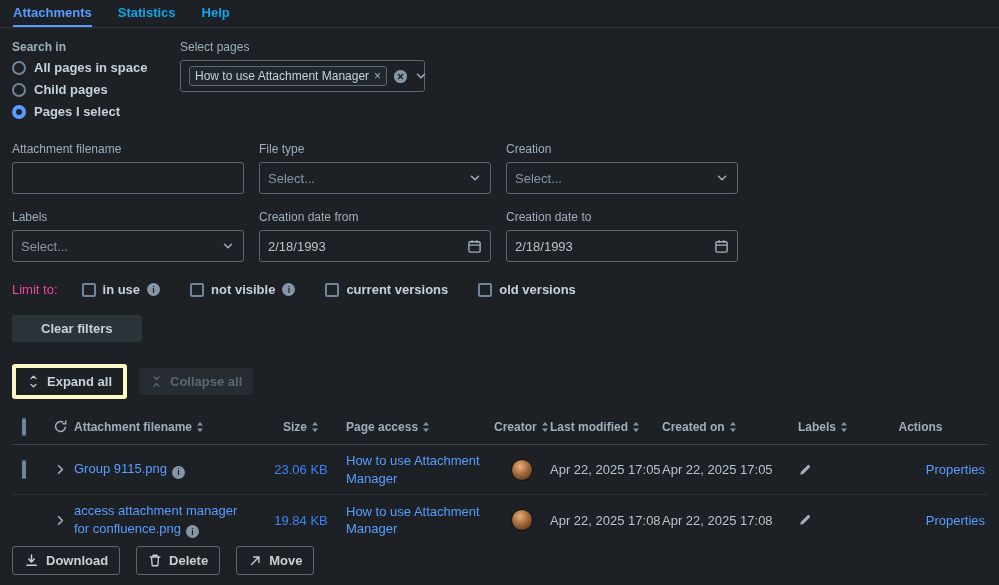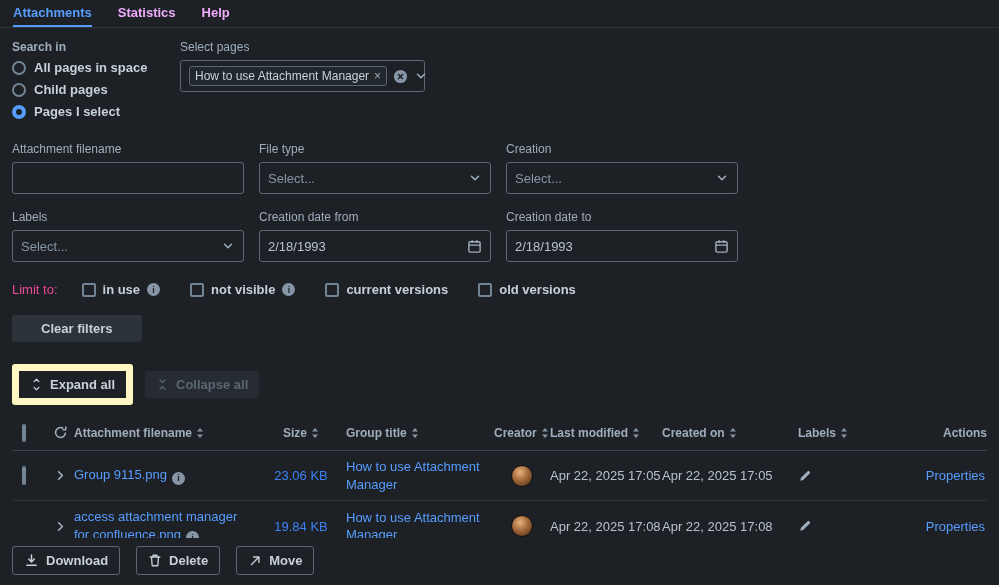--- a/index.html
+++ b/index.html
@@ -4,21 +4,21 @@
 <style>
   * { box-sizing: border-box; }
   html,body { margin:0; padding:0; }
   body {
     width:999px; height:585px; overflow:hidden; position:relative;
     background:#1d2125; color:#b6c2cf;
     font-family:"Liberation Sans", sans-serif; font-size:13px;
   }
   
   .tabbar { display:flex; gap:26px; padding:0 13px; height:28px; align-items:stretch; border-bottom:1px solid #2c3339; }
-  .tab { display:flex; align-items:center; font-weight:700; font-size:13px; color:#f0abfc; border-bottom:2px solid transparent; cursor:pointer; }
+  .tab { display:flex; align-items:center; font-weight:700; font-size:13px; color:#0ea5e9; border-bottom:2px solid transparent; cursor:pointer; }
   .tab.active { color:#579dff; border-bottom-color:#579dff; }
   
   .filters { padding:12px 12px 0 12px; }
   .flabel { font-size:12px; color:#9fadbc; margin-bottom:6px; }
   .row-top { display:flex; }
   .col-search { width:168px;font-weight:bold; }
   .radio-row { display:flex; align-items:center; gap:8px; margin-bottom:7px; color:#c7d1db; cursor:pointer; }
   .radio { width:14px; height:14px; border-radius:50%; border:2px solid #738496; flex:0 0 auto; }
   .radio.selected { border:none; background:#579dff; position:relative; }
   .radio.selected::after { content:""; position:absolute; left:4px; top:4px; width:6px; height:6px; border-radius:50%; background:#1d2125; }
@@ -34,29 +34,29 @@
   .val-text { color:#b6c2cf; }
   .limit-row { display:flex; align-items:center; margin-top:20px; gap:30px; }
   .limit-label { color:#ec4899; margin-right:-6px; }
   .chk-item { display:flex; align-items:center; gap:7px; color:#c7d1db; font-weight:700; font-size:13px; cursor:pointer; }
   .cb { width:14px; height:14px; border-radius:2px; border:2px solid #738496; background:transparent; flex:0 0 auto; position:relative; }
   .cb.checked { border:none; background:#579dff; }
   .cb.checked::after { content:""; position:absolute; left:3px; top:3.5px; width:7px; height:3.5px; border-left:2px solid #1d2125; border-bottom:2px solid #1d2125; transform:rotate(-45deg); }
   .info { display:inline-flex; align-items:center; justify-content:center; width:13px; height:13px; border-radius:50%; background:#8696a7; color:#1d2125; font-size:9px; font-weight:700; flex:0 0 auto; cursor:default; }
   .btn-subtle { display:inline-block; margin-top:18px; background:#2c3339; color:#c7d1db; font-weight:600; font-size:13px; padding:6px 29px; border-radius:3px; border:none; cursor:pointer; font-family:"Liberation Sans",sans-serif; }
   .expand-row { display:flex; align-items:center; gap:12px; margin:22px 12px 0 12px; }
-  .btn-outline { display:inline-flex; align-items:center; gap:7px; border:7px solid #fef9c3; border-radius:3px; background:transparent; color:#c7d1db; font-weight:600; font-size:13px; padding:6px 11px; cursor:pointer; font-family:"Liberation Sans",sans-serif; }
+  .btn-outline { display:inline-flex; align-items:center; gap:7px; border:4px solid #fef9c3; border-radius:3px; background:transparent; color:#c7d1db; font-weight:600; font-size:13px; padding:6px 11px; cursor:pointer; font-family:"Liberation Sans",sans-serif; }
   .btn-disabled { display:inline-flex; align-items:center; gap:7px; border:none; border-radius:3px; background:#262c31; color:#596773; font-weight:600; font-size:13px; padding:6px 11px; cursor:default; font-family:"Liberation Sans",sans-serif; }
   
   .table { margin:14px 12px 0 12px; }
   .grid { display:grid; grid-template-columns:34px 28px 182px 90px 148px 56px 112px 126px 66px 1fr; align-items:center; }
   .thead { padding:6px 0 10px 0; border-bottom:1px solid #39424a; color:#9fadbc; font-size:12px; font-weight:700; }
   .hcell { display:flex; align-items:center; gap:4px; }
   .hcenter { justify-content:center; }
-  .hright { justify-content:flex-end; }
+  .hright { justify-content:center; }
   .trow { border-bottom:1px solid #2c3339; min-height:44px; padding:7px 0; }
   a.blue, .blue { color:#579dff; text-decoration:none; cursor:pointer; }
   .fname { padding-right:14px; line-height:1.35; }
   .fname .info { margin-left:5px; vertical-align:-2px; }
   .size-cell { text-align:center; color:#3b82f6; }
   .page-cell { line-height:1.35; padding-right:10px; }
   .avatar { width:22px; height:22px; border-radius:50%; justify-self:center;
     background:radial-gradient(circle at 40% 32%, #e8b27a 0%, #a3693c 45%, #402812 100%); border:1px solid #111; }
   .date-cell { color:#b6c2cf; }
   .labels-cell { padding-left:10px; }
@@ -248,21 +248,21 @@
     <div class="hcell hcenter">
       <span>Size</span>
       <span class="icon">
           <svg width="8" height="12" viewBox="0 0 8 12">
             <path d="M4 1l3 3.5H1z" fill="#8696a7"></path>
             <path d="M4 11L1 7.5h6z" fill="#8696a7"></path>
           </svg>
         </span>
     </div>
     <div class="hcell">
-      <span>Group title</span>
+      <span>Page access</span>
       <span class="icon">
           <svg width="8" height="12" viewBox="0 0 8 12">
             <path d="M4 1l3 3.5H1z" fill="#8696a7"></path>
             <path d="M4 11L1 7.5h6z" fill="#8696a7"></path>
           </svg>
         </span>
     </div>
     <div class="hcell">
       <span>Creator</span>
       <span class="icon">

